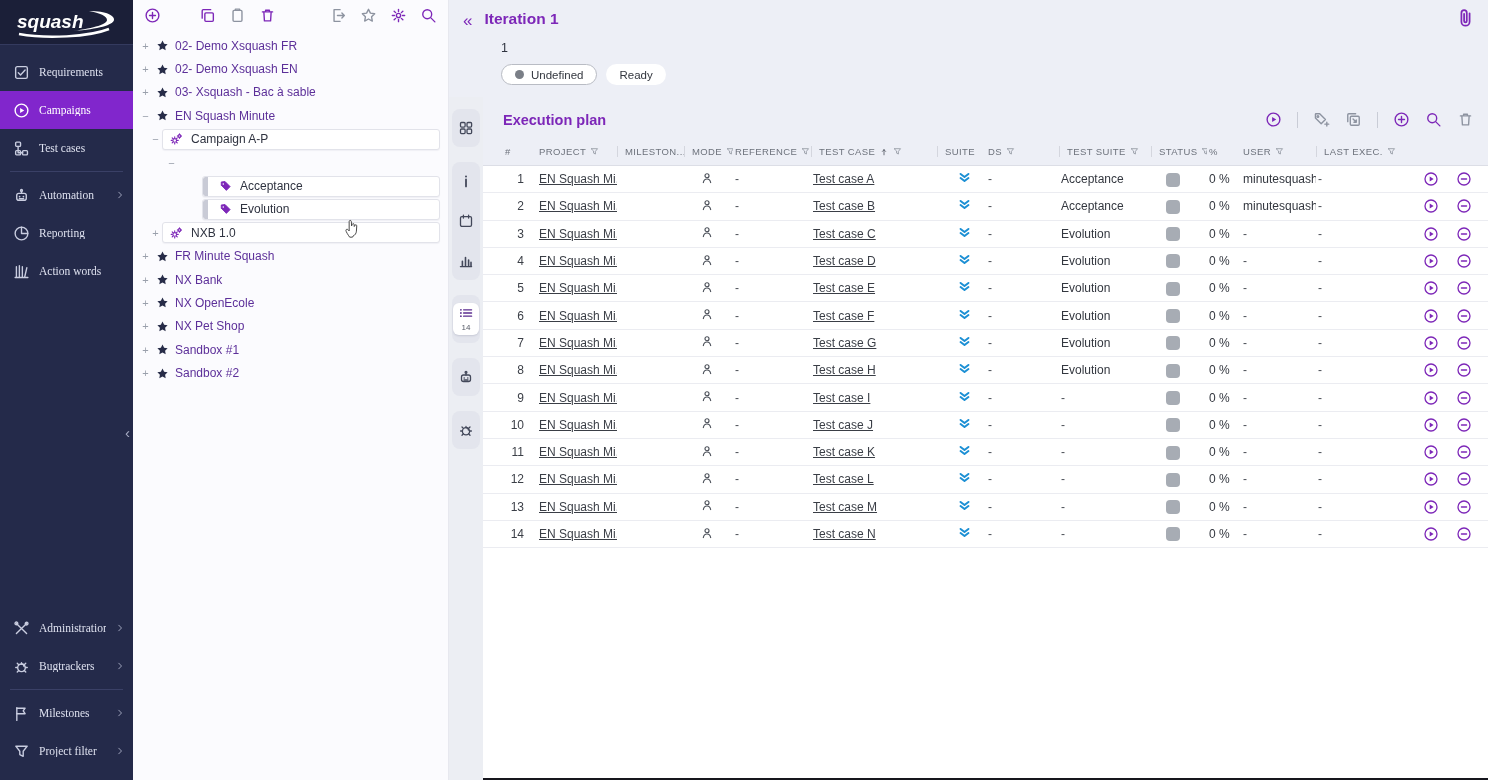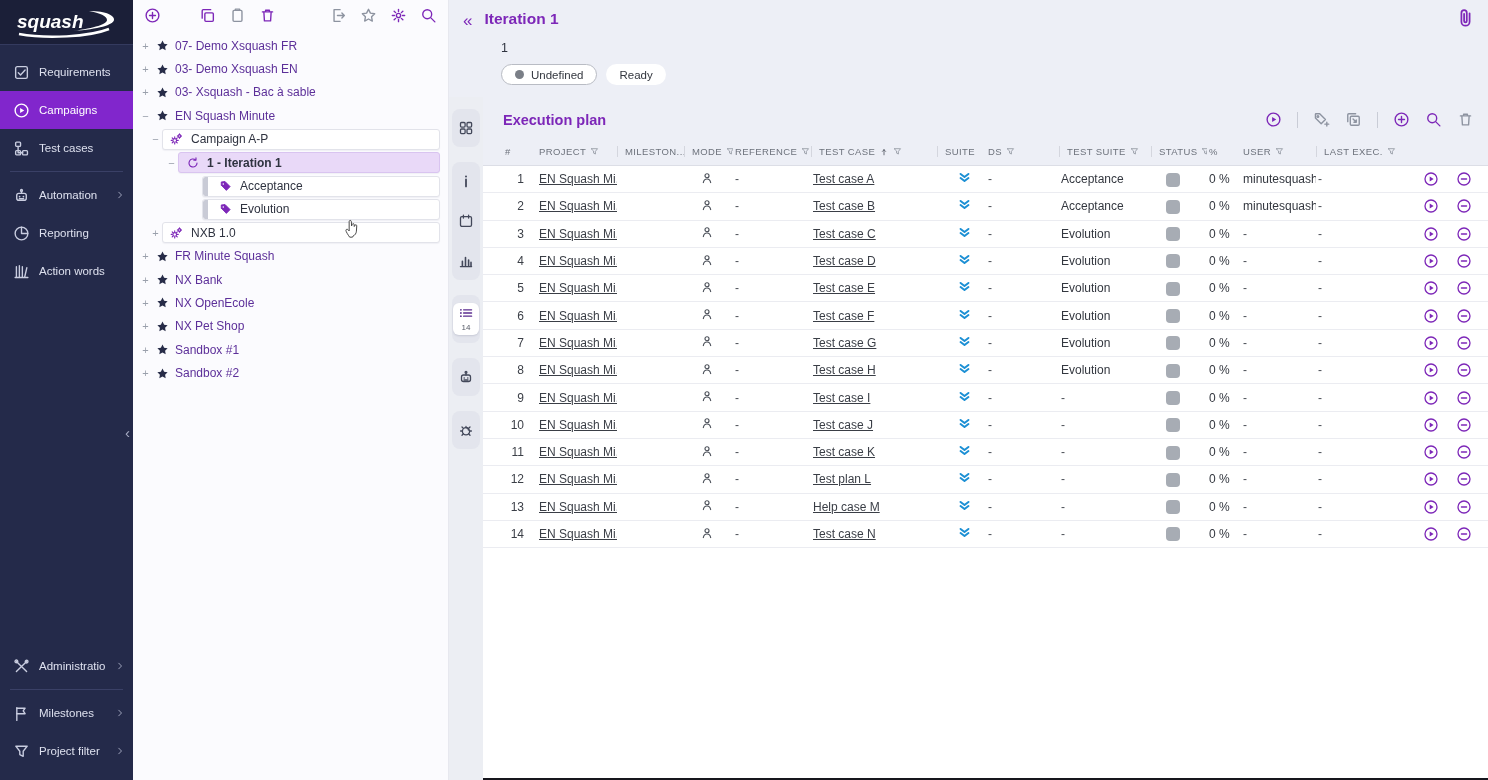--- a/index.html
+++ b/index.html
@@ -12,21 +12,21 @@
     display:flex; flex-direction:column; flex-shrink:0; }
   .logo-box { height:45px; background:#1b1f38; display:flex; align-items:center;
     justify-content:center; border-bottom:1px solid #343a5e; }
   .nav-group { display:flex; flex-direction:column; padding-top:8px; }
   .nav-spacer { flex:1; }
   .nav-item { display:flex; align-items:center; gap:9px; height:38px;
     padding:0 8px 0 13px; font-size:11.5px; color:#dde0ee; cursor:pointer; }
   .nav-item .icon { width:17px; height:17px; color:#c9cde0; flex-shrink:0; }
   .nav-item.active { background:#8126cc; color:#fff; }
   .nav-item.active .icon { color:#fff; }
-  .nav-label { flex:1; white-space:nowrap; overflow:hidden; }
+  .nav-label { flex:1; white-space:nowrap; overflow:hidden;font-family:Liberation Serif, serif; }
   .nav-chev { width:10px; height:10px; color:#b9bed4; flex-shrink:0; }
   .nav-divider { height:1px; background:#3a4066; margin:4px 10px; }
   .collapse-toggle { position:absolute; top:425px; right:3px; color:#a7acc4;
     font-size:15px; cursor:pointer; line-height:1; }
 
   
   .tree-panel { width:316px; background:#fbfbfe; flex-shrink:0; display:flex;
     flex-direction:column; border-right:1px solid #e7e8ef; }
   .tree-toolbar { height:31px; display:flex; align-items:center; padding:0 11px;
     gap:13px; flex-shrink:0; }
@@ -189,20 +189,30 @@
       </div>
     <div class="nav-spacer"></div>
     <div class="nav-group" id="nav-bottom" style="padding-bottom:10px;">
         <div class="nav-item">
         <span class="icon "><svg viewBox="0 0 16 16" width="100%" height="100%">
               <path d="M3.2 12.8L12.8 3.2M3.2 3.2l9.6 9.6" fill="none" stroke="currentColor" stroke-width="1.3" stroke-linecap="round" stroke-linejoin="round"></path>
               <circle cx="3.2" cy="3.2" r="1.3" fill="none" stroke="currentColor" stroke-width="1.3" stroke-linecap="round" stroke-linejoin="round"></circle>
               <circle cx="12.8" cy="3.4" r="1.3" fill="none" stroke="currentColor" stroke-width="1.3" stroke-linecap="round" stroke-linejoin="round"></circle>
             </svg></span>
         <span class="nav-label">Administration</span>
+        <span class="nav-chev"><svg viewBox="0 0 16 16">
+              <path d="M6 3.5L10.4 8 6 12.5" fill="none" stroke="currentColor" stroke-width="1.3" stroke-linecap="round" stroke-linejoin="round"></path>
+            </svg></span>
+      </div>
+        <div class="nav-item">
+        <span class="icon "><svg viewBox="0 0 16 16" width="100%" height="100%">
+              <circle cx="8" cy="9.2" r="3.6" fill="none" stroke="currentColor" stroke-width="1.3" stroke-linecap="round" stroke-linejoin="round"></circle>
+              <path d="M8 5.6V4.4M5.4 6.4L4 5M10.6 6.4L12 5M4.2 9H2.6M13.4 9h-1.6M5.4 11.8L4 13.2M10.6 11.8L12 13.2M8 5.6a2.4 2.4 0 0 1 2.4 2.4" fill="none" stroke="currentColor" stroke-width="1.3" stroke-linecap="round" stroke-linejoin="round"></path>
+            </svg></span>
+        <span class="nav-label">Bugtrackers</span>
         <span class="nav-chev"><svg viewBox="0 0 16 16">
               <path d="M6 3.5L10.4 8 6 12.5" fill="none" stroke="currentColor" stroke-width="1.3" stroke-linecap="round" stroke-linejoin="round"></path>
             </svg></span>
       </div>
         <div class="nav-divider"></div>
         <div class="nav-item">
         <span class="icon "><svg viewBox="0 0 16 16" width="100%" height="100%">
               <path d="M3.6 2.5v12" fill="none" stroke="currentColor" stroke-width="1.3" stroke-linecap="round" stroke-linejoin="round"></path>
               <path d="M3.6 3h7.8L9.6 5.6l1.8 2.6H3.6" fill="none" stroke="currentColor" stroke-width="1.3" stroke-linecap="round" stroke-linejoin="round"></path>
             </svg></span>
@@ -278,28 +288,28 @@
       </div>
     <div class="tree-items" id="tree-items">
       <svg class="hand-cursor" viewBox="0 0 24 26">
         <path d="M8 24 C6 21 3.5 17.5 3.5 15.8 c0-1.3 1.7-1.7 2.7-.6 l1.2 1.3 V5.2 c0-1.7 2.5-1.7 2.6 0 l.3 5.3 .8-1.9 c.5-1.3 2.3-1 2.3.4 l.1 2.2 .9-1.5 c.7-1.1 2.2-.5 2.1.7 l-.4 6.4 c-.2 2.7-1.7 4.8-4.1 5.9 l-.6 1.3 z" fill="#ffffff" stroke="#3a3a3a" stroke-width="1.1"></path>
       </svg>
     <div class="tree-row" style="padding-left:6px">
         <span class="expander">+</span>
         <span class="star-ic"><svg viewBox="0 0 16 16">
               <path d="M8 1.8l2 4 4.3.6-3.1 3 .7 4.3L8 11.7l-3.9 2 .7-4.3-3.1-3L6 5.8z" fill="currentColor"></path>
             </svg></span>
-        <span class="proj-label">07- Demo Xsquash FR</span>
+        <span class="proj-label">02- Demo Xsquash FR</span>
       </div>
         <div class="tree-row" style="padding-left:6px">
         <span class="expander">+</span>
         <span class="star-ic"><svg viewBox="0 0 16 16">
               <path d="M8 1.8l2 4 4.3.6-3.1 3 .7 4.3L8 11.7l-3.9 2 .7-4.3-3.1-3L6 5.8z" fill="currentColor"></path>
             </svg></span>
-        <span class="proj-label">03- Demo Xsquash EN</span>
+        <span class="proj-label">02- Demo Xsquash EN</span>
       </div>
         <div class="tree-row" style="padding-left:6px">
         <span class="expander">+</span>
         <span class="star-ic"><svg viewBox="0 0 16 16">
               <path d="M8 1.8l2 4 4.3.6-3.1 3 .7 4.3L8 11.7l-3.9 2 .7-4.3-3.1-3L6 5.8z" fill="currentColor"></path>
             </svg></span>
         <span class="proj-label">03- Xsquash - Bac à sable</span>
       </div>
         <div class="tree-row" style="padding-left:6px">
         <span class="expander">−</span>
@@ -316,28 +326,20 @@
                 <circle cx="5.4" cy="9.6" r="2.1" fill="none" stroke="currentColor" stroke-width="1.3" stroke-linecap="round" stroke-linejoin="round"></circle>
                 <path d="M5.4 6.6v-1M5.4 13.6v-1M2.4 9.6h-1M9.4 9.6h-1M3.3 7.5l-.8-.8M8.3 12.5l-.8-.8M7.5 7.5l.8-.8M3.3 11.7l-.8.8" fill="none" stroke="currentColor" stroke-width="1.3" stroke-linecap="round" stroke-linejoin="round"></path>
                 <circle cx="10.8" cy="4.6" r="1.6" fill="none" stroke="currentColor" stroke-width="1.3" stroke-linecap="round" stroke-linejoin="round"></circle>
                 <path d="M10.8 2.2v.8M10.8 6.2v.8M8.4 4.6h.8M12.4 4.6h.8" fill="none" stroke="currentColor" stroke-width="1.3" stroke-linecap="round" stroke-linejoin="round"></path>
               </svg></span>
           <span>Campaign A-P</span>
         </div>
       </div>
         <div class="tree-row" style="padding-left:32px">
         <span class="expander">−</span>
-        <div class="tree-card selected">
-
-          <span class="icon "><svg viewBox="0 0 16 16" width="100%" height="100%">
-                <path d="M12.6 8A4.6 4.6 0 1 1 11 4.5" fill="none" stroke="currentColor" stroke-width="1.3" stroke-linecap="round" stroke-linejoin="round"></path>
-                <path d="M11.4 2.2v2.5H8.9" fill="none" stroke="currentColor" stroke-width="1.3" stroke-linecap="round" stroke-linejoin="round"></path>
-              </svg></span>
-          <span>1 - Iteration 1</span>
-        </div>
       </div>
         <div class="tree-row" style="padding-left:56px">
         <span class="expander"></span>
         <div class="tree-card grip">
           <span class="grip-bar"></span>
           <span class="icon "><svg viewBox="0 0 16 16" width="100%" height="100%">
                 <path d="M2.6 3.4v3.8l5.8 5.8 4.3-4.3-5.8-5.8z" fill="currentColor" stroke="currentColor" stroke-linejoin="round"></path>
                 <circle cx="4.9" cy="5.7" r=".9" fill="#ffffff"></circle>
               </svg></span>
           <span>Acceptance</span>
@@ -973,21 +975,21 @@
               </div>
               <div class="tbl-row">
                 <div class="td td-num" style="width:34px">12</div>
                 <div class="td" style="width:80px"><span class="cell-link">EN Squash Mi...</span></div>
                 <div class="td" style="width:67px"></div>
                 <div class="td" style="width:49px"><span class="icon mode-ic"><svg viewBox="0 0 16 16" width="14" height="14">
                       <circle cx="8" cy="5.4" r="2.3" fill="none" stroke="currentColor" stroke-width="1.3" stroke-linecap="round" stroke-linejoin="round"></circle>
                       <path d="M3.8 13.2c.5-2.7 2.2-4.1 4.2-4.1s3.7 1.4 4.2 4.1" fill="none" stroke="currentColor" stroke-width="1.3" stroke-linecap="round" stroke-linejoin="round"></path>
                     </svg></span></div>
                 <div class="td dash" style="width:78px">-</div>
-                <div class="td" style="width:126px"><span class="cell-link">Test plan L</span></div>
+                <div class="td" style="width:126px"><span class="cell-link">Test case L</span></div>
                 <div class="td" style="width:49px"><span class="icon weight-ic"><svg viewBox="0 0 16 16" width="15" height="15">
                       <path d="M3.8 4.2L8 7.4l4.2-3.2M3.8 8.6L8 11.8l4.2-3.2" fill="none" stroke="currentColor" stroke-width="2.1" stroke-linecap="round" stroke-linejoin="round"></path>
                     </svg></span></div>
                 <div class="td dash" style="width:73px">-</div>
                 <div class="td dash" style="width:92px">-</div>
                 <div class="td" style="width:56px"><span class="status-chip"></span></div>
                 <div class="td" style="width:34px">0 %</div>
                 <div class="td dash" style="width:75px">-</div>
                 <div class="td dash" style="width:100px">-</div>
                 <div class="td-actions">
@@ -1003,21 +1005,21 @@
               </div>
               <div class="tbl-row">
                 <div class="td td-num" style="width:34px">13</div>
                 <div class="td" style="width:80px"><span class="cell-link">EN Squash Mi...</span></div>
                 <div class="td" style="width:67px"></div>
                 <div class="td" style="width:49px"><span class="icon mode-ic"><svg viewBox="0 0 16 16" width="14" height="14">
                       <circle cx="8" cy="5.4" r="2.3" fill="none" stroke="currentColor" stroke-width="1.3" stroke-linecap="round" stroke-linejoin="round"></circle>
                       <path d="M3.8 13.2c.5-2.7 2.2-4.1 4.2-4.1s3.7 1.4 4.2 4.1" fill="none" stroke="currentColor" stroke-width="1.3" stroke-linecap="round" stroke-linejoin="round"></path>
                     </svg></span></div>
                 <div class="td dash" style="width:78px">-</div>
-                <div class="td" style="width:126px"><span class="cell-link">Help case M</span></div>
+                <div class="td" style="width:126px"><span class="cell-link">Test case M</span></div>
                 <div class="td" style="width:49px"><span class="icon weight-ic"><svg viewBox="0 0 16 16" width="15" height="15">
                       <path d="M3.8 4.2L8 7.4l4.2-3.2M3.8 8.6L8 11.8l4.2-3.2" fill="none" stroke="currentColor" stroke-width="2.1" stroke-linecap="round" stroke-linejoin="round"></path>
                     </svg></span></div>
                 <div class="td dash" style="width:73px">-</div>
                 <div class="td dash" style="width:92px">-</div>
                 <div class="td" style="width:56px"><span class="status-chip"></span></div>
                 <div class="td" style="width:34px">0 %</div>
                 <div class="td dash" style="width:75px">-</div>
                 <div class="td dash" style="width:100px">-</div>
                 <div class="td-actions">

